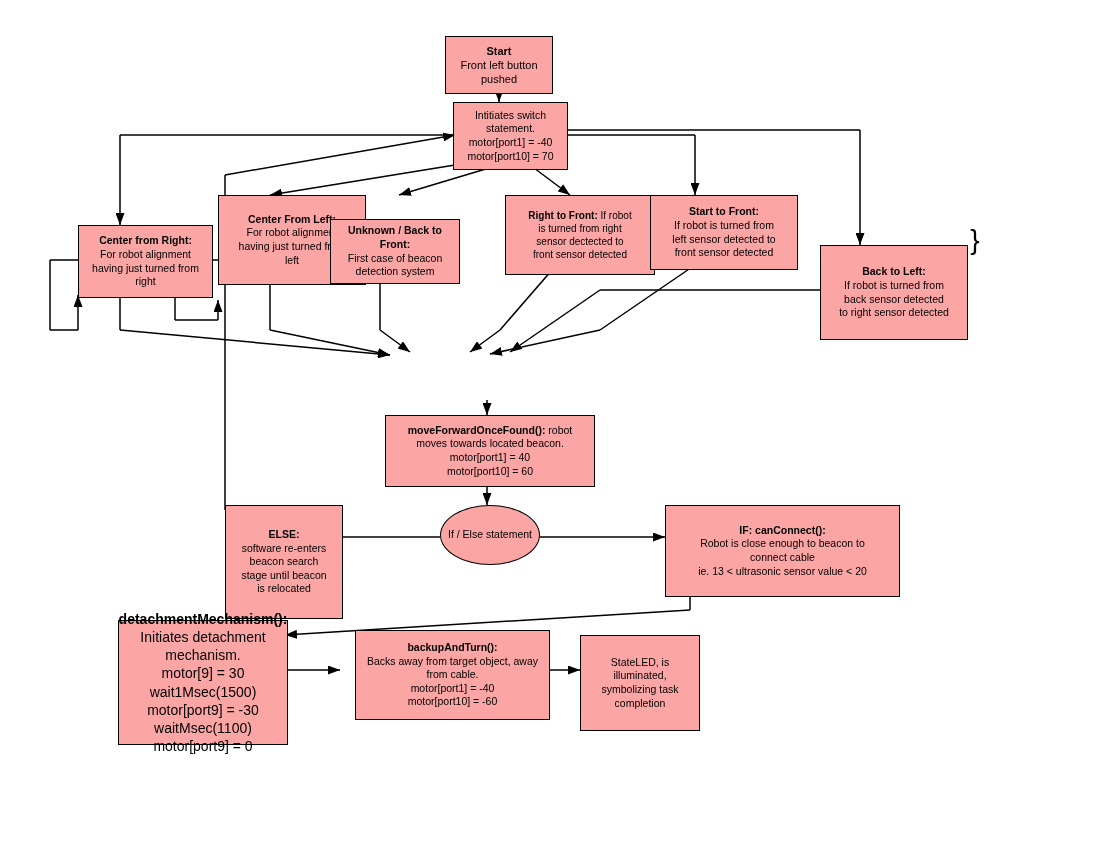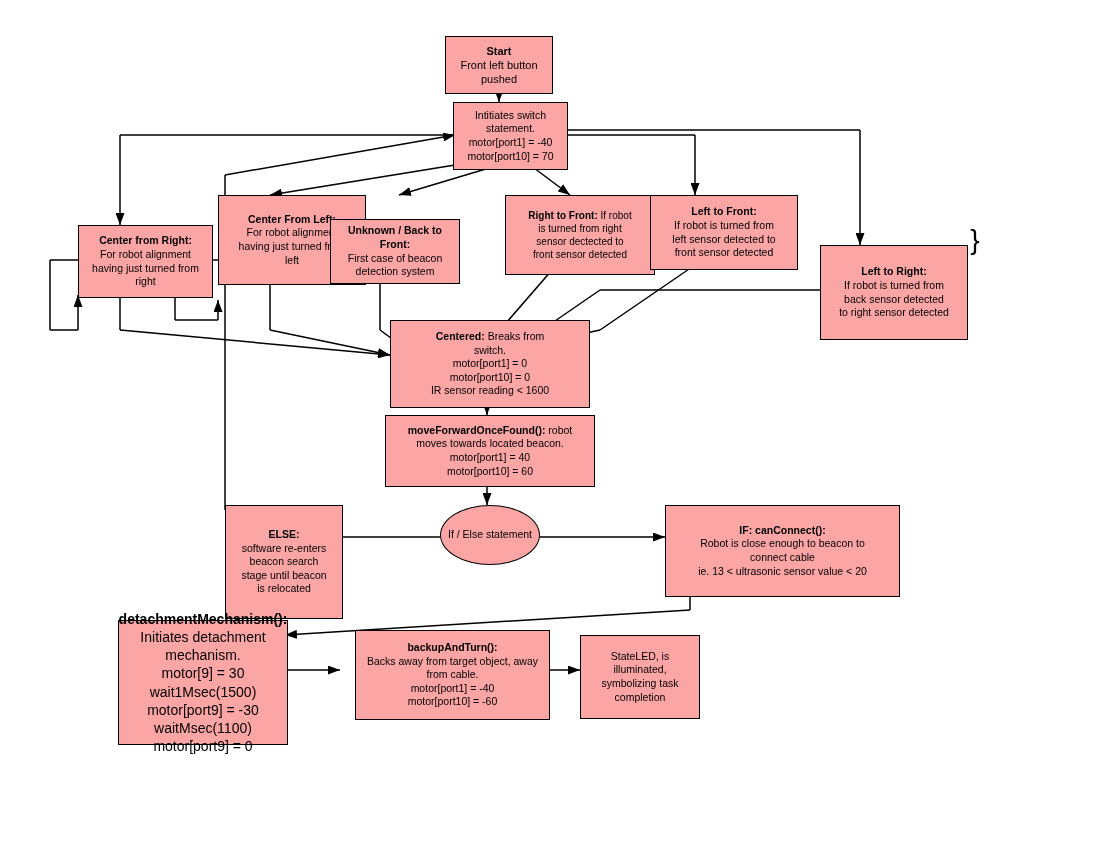--- a/index.html
+++ b/index.html
@@ -144,32 +144,29 @@
   <div class="node" style="left:330px; top:195px; width:130px; height:65px; font-size:10.5px;margin-top:24px;">
     <div><b>Unknown / Back to Front:</b><br>
     <span>First case of beacon<br>detection system</span></div>
   </div>
 
   <div class="node" style="left:505px; top:195px; width:150px; height:80px; font-size:10px;">
     <div><b>Right to Front:</b><span> If robot<br>is turned from right<br>sensor dectected to<br>front sensor detected</span></div>
   </div>
 
   <div class="node" style="left:650px; top:195px; width:148px; height:75px; font-size:10.5px;">
-    <div><b>Left to Front:</b><br>
+    <div><b>Start to Front:</b><br>
     <span>If robot is turned from<br>left sensor detected to<br>front sensor detected</span></div>
   </div>
 
   <div class="node" style="left:820px; top:245px; width:148px; height:95px; font-size:10.5px;">
-    <div><b>Left to Right:</b><br>
+    <div><b>Back to Left:</b><br>
     <span>If robot is turned from<br>back sensor detected<br>to right sensor detected</span></div>
   </div>
 
-  <div class="node" style="left:390px; top:320px; width:200px; height:88px; font-size:10.5px;">
-    <div><b>Centered:</b><span> Breaks from<br>switch.<br>motor[port1] = 0<br>motor[port10] = 0<br>IR sensor reading &lt; 1600</span></div>
-  </div>
 
   <div class="node" style="left:385px; top:415px; width:210px; height:72px; font-size:10.5px;">
     <div><b>moveForwardOnceFound():</b><span> robot<br>moves towards located beacon.<br>motor[port1] = 40<br>motor[port10] = 60</span></div>
   </div>
 
   <div class="node" style="left:440px; top:505px; width:100px; height:60px; border-radius:50%; font-size:10.5px;">
     <span>If / Else statement</span>
   </div>
 
   <div class="node" style="left:225px; top:505px; width:118px; height:114px; font-size:10.5px;">
@@ -185,21 +182,21 @@
   <div class="node" style="left:118px; top:620px; width:170px; height:125px; font-size:14px;">
     <div style="text-align:center;"><b>detachmentMechanism():</b><br>
     <span>Initiates detachment<br>mechanism.<br>motor[9] = 30<br>wait1Msec(1500)<br>motor[port9] = -30<br>waitMsec(1100)<br>motor[port9] = 0</span></div>
   </div>
 
   <div class="node" style="left:340px; top:630px; width:195px; height:90px; font-size:10.5px;margin-left:15px;">
     <div><b>backupAndTurn():</b><br>
     <span>Backs away from target object, away<br>from cable.<br>motor[port1] = -40<br>motor[port10] = -60</span></div>
   </div>
 
-  <div class="node" style="left:580px; top:635px; width:120px; height:84px; font-size:10.5px;">
+  <div class="node" style="left:580px; top:635px; width:120px; height:96px; font-size:10.5px;">
     <div><span>StateLED, is<br>illuminated,<br>symbolizing task<br>completion</span></div>
   </div>
 
   <div style="position:absolute; left:960px; top:130px; width:30px; height:220px; font-size:28px; color:#000; display:flex; align-items:center; justify-content:center;">
     <span>}</span>
   </div>
 
 </div>
 
 </body></html>

